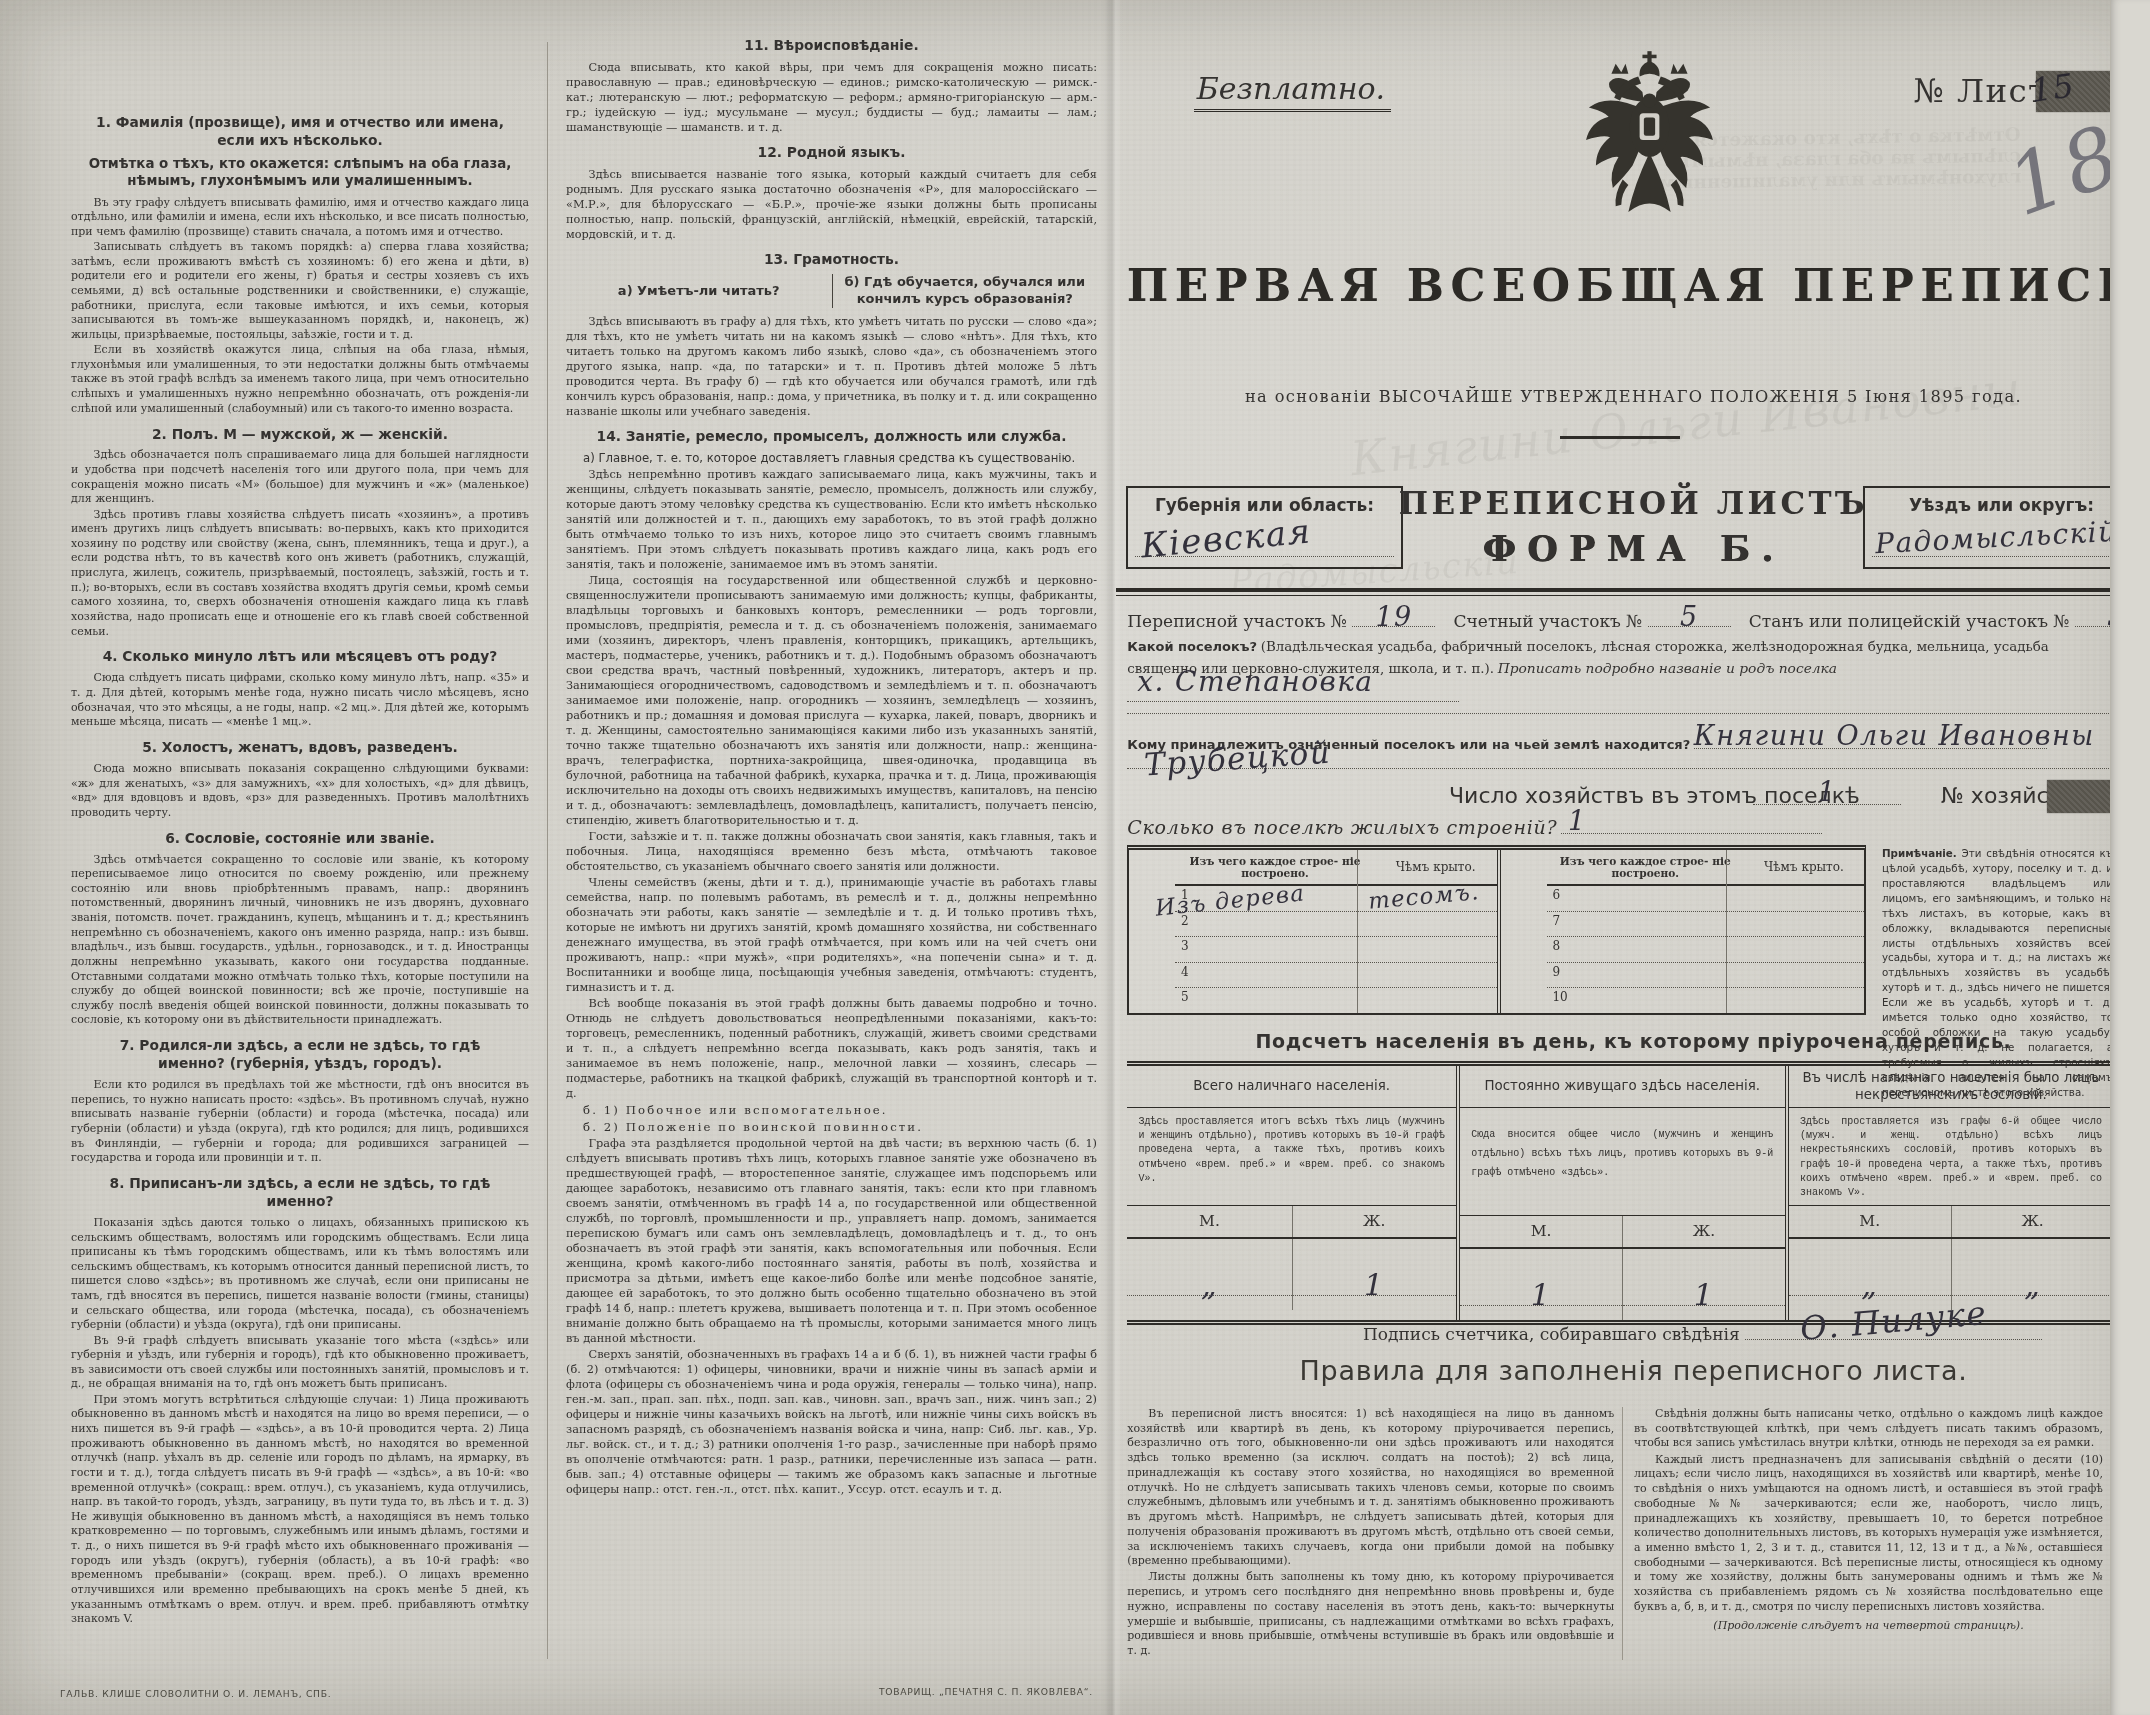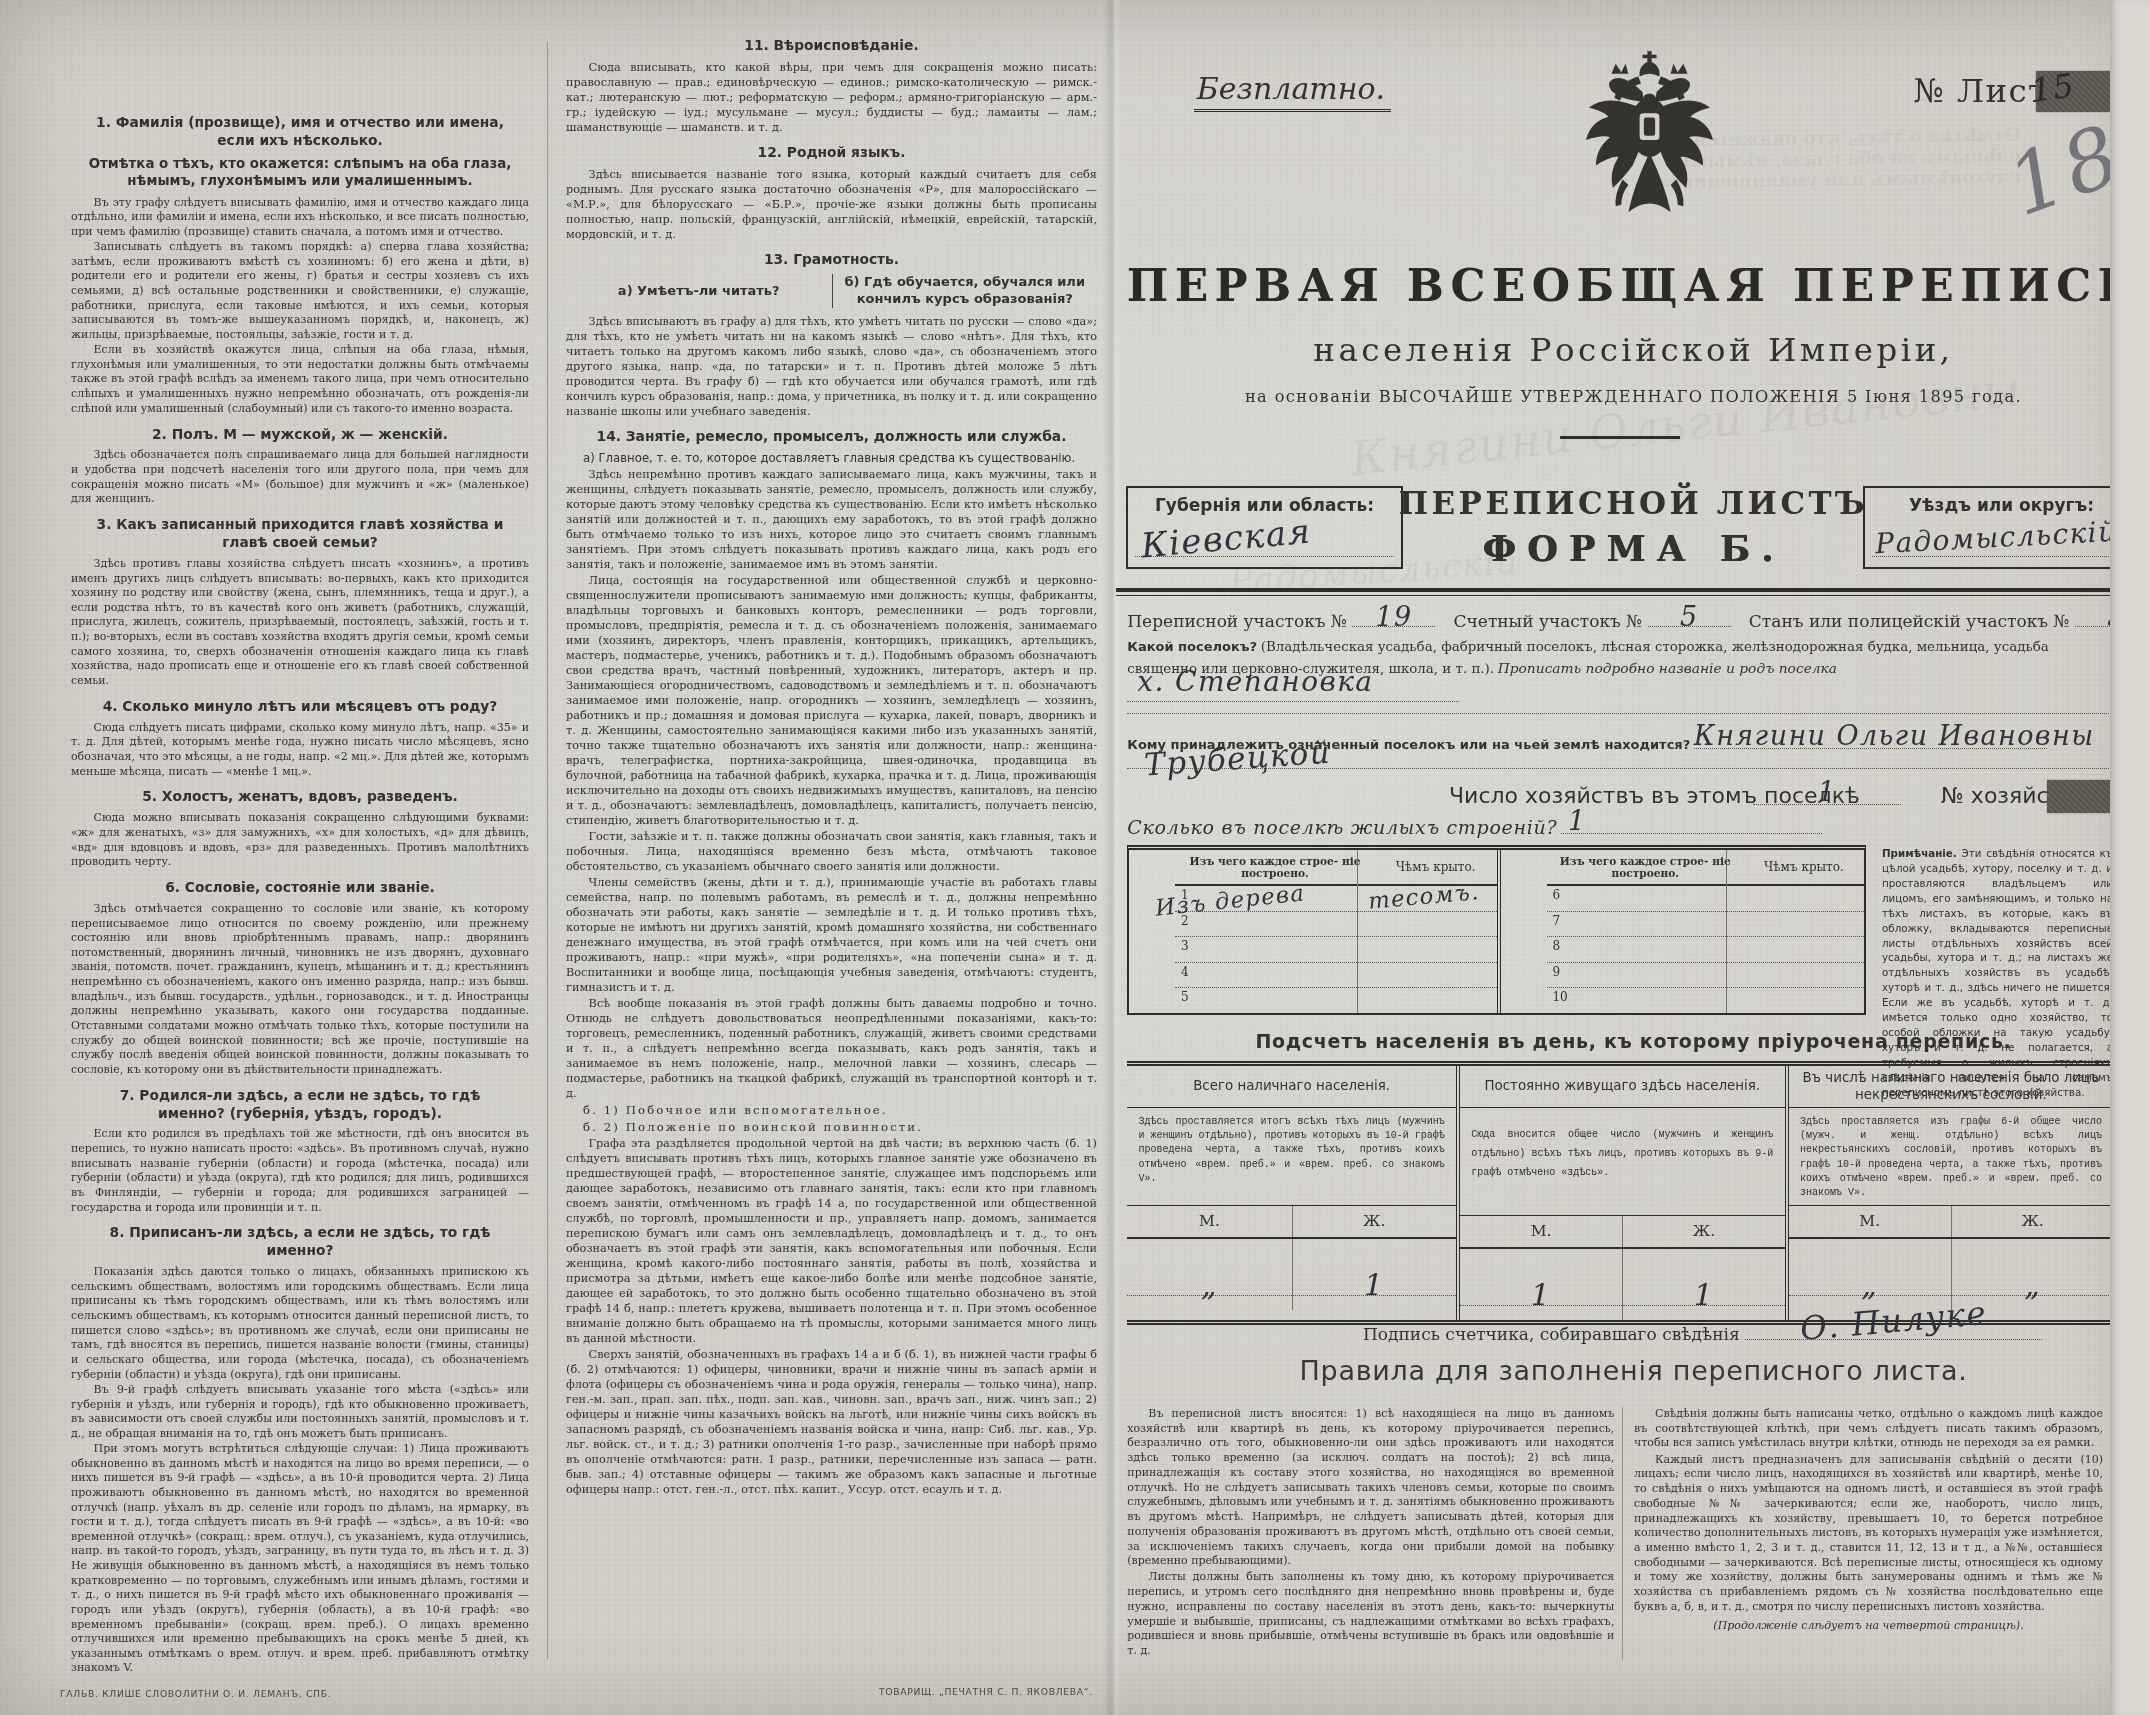--- a/index.html
+++ b/index.html
@@ -93,21 +93,20 @@
 <div class="sheet">
 
   <div class="ins" style="left:71px; top:105px; width:458px;">
     <h3>1. Фамилія (прозвище), имя и отчество или имена, если ихъ нѣсколько.</h3>
     <h3 class="hsub">Отмѣтка о тѣхъ, кто окажется: слѣпымъ на оба глаза, нѣмымъ, глухонѣмымъ или умалишеннымъ.</h3>
     <p>Въ эту графу слѣдуетъ вписывать фамилію, имя и отчество каждаго лица отдѣльно, или фамиліи и имена, если ихъ нѣсколько, и все писать полностью, при чемъ фамилію (прозвище) ставить сначала, а потомъ имя и отчество.</p>
     <p>Записывать слѣдуетъ въ такомъ порядкѣ: а) сперва глава хозяйства; затѣмъ, если проживаютъ вмѣстѣ съ хозяиномъ: б) его жена и дѣти, в) родители его и родители его жены, г) братья и сестры хозяевъ съ ихъ семьями, д) всѣ остальные родственники и свойственники, е) служащіе, работники, прислуга, если таковые имѣются, и ихъ семьи, которыя записываются въ томъ-же вышеуказанномъ порядкѣ, и, наконецъ, ж) жильцы, призрѣваемые, постояльцы, заѣзжіе, гости и т. д.</p>
     <p>Если въ хозяйствѣ окажутся лица, слѣпыя на оба глаза, нѣмыя, глухонѣмыя или умалишенныя, то эти недостатки должны быть отмѣчаемы также въ этой графѣ вслѣдъ за именемъ такого лица, при чемъ относительно слѣпыхъ и умалишенныхъ нужно непремѣнно обозначать, отъ рожденія-ли слѣпой или умалишенный (слабоумный) или съ такого-то именно возраста.</p>
     <h3>2. Полъ. М — мужской, ж — женскій.</h3>
     <p>Здѣсь обозначается полъ спрашиваемаго лица для большей наглядности и удобства при подсчетѣ населенія того или другого пола, при чемъ для сокращенія можно писать «М» (большое) для мужчинъ и «ж» (маленькое) для женщинъ.</p>
-    <h3>3. Какъ записанный приходится главѣ хозяйства и главѣ своей семьи?</h3>
     <p>Здѣсь противъ главы хозяйства слѣдуетъ писать «хозяинъ», а противъ именъ другихъ лицъ слѣдуетъ вписывать: во-первыхъ, какъ кто приходится хозяину по родству или свойству (жена, сынъ, племянникъ, теща и друг.), а если родства нѣтъ, то въ качествѣ кого онъ живетъ (работникъ, служащій, прислуга, жилецъ, сожитель, призрѣваемый, постоялецъ, заѣзжій, гость и т. п.); во-вторыхъ, если въ составъ хозяйства входятъ другія семьи, кромѣ семьи самого хозяина, то, сверхъ обозначенія отношенія каждаго лица къ главѣ хозяйства, надо прописать еще и отношеніе его къ главѣ своей собственной семьи.</p>
     <h3>4. Сколько минуло лѣтъ или мѣсяцевъ отъ роду?</h3>
     <p>Сюда слѣдуетъ писать цифрами, сколько кому минуло лѣтъ, напр. «35» и т. д. Для дѣтей, которымъ менѣе года, нужно писать число мѣсяцевъ, ясно обозначая, что это мѣсяцы, а не годы, напр. «2 мц.». Для дѣтей же, которымъ меньше мѣсяца, писать — «менѣе 1 мц.».</p>
     <h3>5. Холостъ, женатъ, вдовъ, разведенъ.</h3>
     <p>Сюда можно вписывать показанія сокращенно слѣдующими буквами: «ж» для женатыхъ, «з» для замужнихъ, «х» для холостыхъ, «д» для дѣвицъ, «вд» для вдовцовъ и вдовъ, «рз» для разведенныхъ. Противъ малолѣтнихъ проводить черту.</p>
     <h3>6. Сословіе, состояніе или званіе.</h3>
     <p>Здѣсь отмѣчается сокращенно то сословіе или званіе, къ которому переписываемое лицо относится по своему рожденію, или прежнему состоянію или вновь пріобрѣтеннымъ правамъ, напр.: дворянинъ потомственный, дворянинъ личный, чиновникъ не изъ дворянъ, духовнаго званія, потомств. почет. гражданинъ, купецъ, мѣщанинъ и т. д.; крестьянинъ непремѣнно съ обозначеніемъ, какого онъ именно разряда, напр.: изъ бывш. владѣльч., изъ бывш. государств., удѣльн., горнозаводск., и т. д. Иностранцы должны непремѣнно указывать, какого они государства подданные. Отставными солдатами можно отмѣчать только тѣхъ, которые поступили на службу до общей воинской повинности; всѣ же прочіе, поступившіе на службу послѣ введенія общей воинской повинности, должны показывать то сословіе, къ которому они въ дѣйствительности принадлежатъ.</p>
     <h3>7. Родился-ли здѣсь, а если не здѣсь, то гдѣ именно? (губернія, уѣздъ, городъ).</h3>
     <p>Если кто родился въ предѣлахъ той же мѣстности, гдѣ онъ вносится въ перепись, то нужно написать просто: «здѣсь». Въ противномъ случаѣ, нужно вписывать названіе губерніи (области) и города (мѣстечка, посада) или губерніи (области) и уѣзда (округа), гдѣ кто родился; для лицъ, родившихся въ Финляндіи, — губерніи и города; для родившихся заграницей — государства и города или провинціи и т. п.</p>
     <h3>8. Приписанъ-ли здѣсь, а если не здѣсь, то гдѣ именно?</h3>
@@ -180,21 +179,20 @@
         </g>
       </svg>
     </span>
 
     <span class="abs sheetno" style="left:797px; top:72px;">№ Листа</span>
     <span class="abs darkbox" style="left:920px; top:71px; width:97px; height:41px;"></span>
     <span class="abs hw" style="left:915px; top:69px; font-size:32.5px; transform:rotate(-8deg); color:#2a2830;">15</span>
     <span class="abs pencil" style="left:891px; top:112px; font-size:83px; transform:rotate(-20deg); letter-spacing:4.2px;">185</span>
 
     <div class="abs t1" style="top:260px;">ПЕРВАЯ ВСЕОБЩАЯ ПЕРЕПИСЬ</div>
-    <div class="abs t2" style="top:331px;">населенія Россійской Имперіи,</div>
     <div class="abs t3" style="top:387px;">на основаніи ВЫСОЧАЙШЕ УТВЕРЖДЕННАГО ПОЛОЖЕНІЯ 5 Іюня 1895 года.</div>
     <div class="abs trule" style="left:444px; top:436px; width:120px;"></div>
 
     <div class="abs fbox" style="left:10px; top:486px; width:277px; height:83px;">
       <div class="blab">Губернія или область:</div>
       <div class="abs dl" style="left:7px; right:7px; top:68px;"></div>
       <span class="abs hw" style="left:12.7px; top:30px; font-size:34px; transform:rotate(-5deg);">Кіевская</span>
     </div>
     <div class="abs listt1" style="top:485px;">ПЕРЕПИСНОЙ ЛИСТЪ</div>
     <div class="abs listt2" style="top:528px;">ФОРМА Б.</div>

